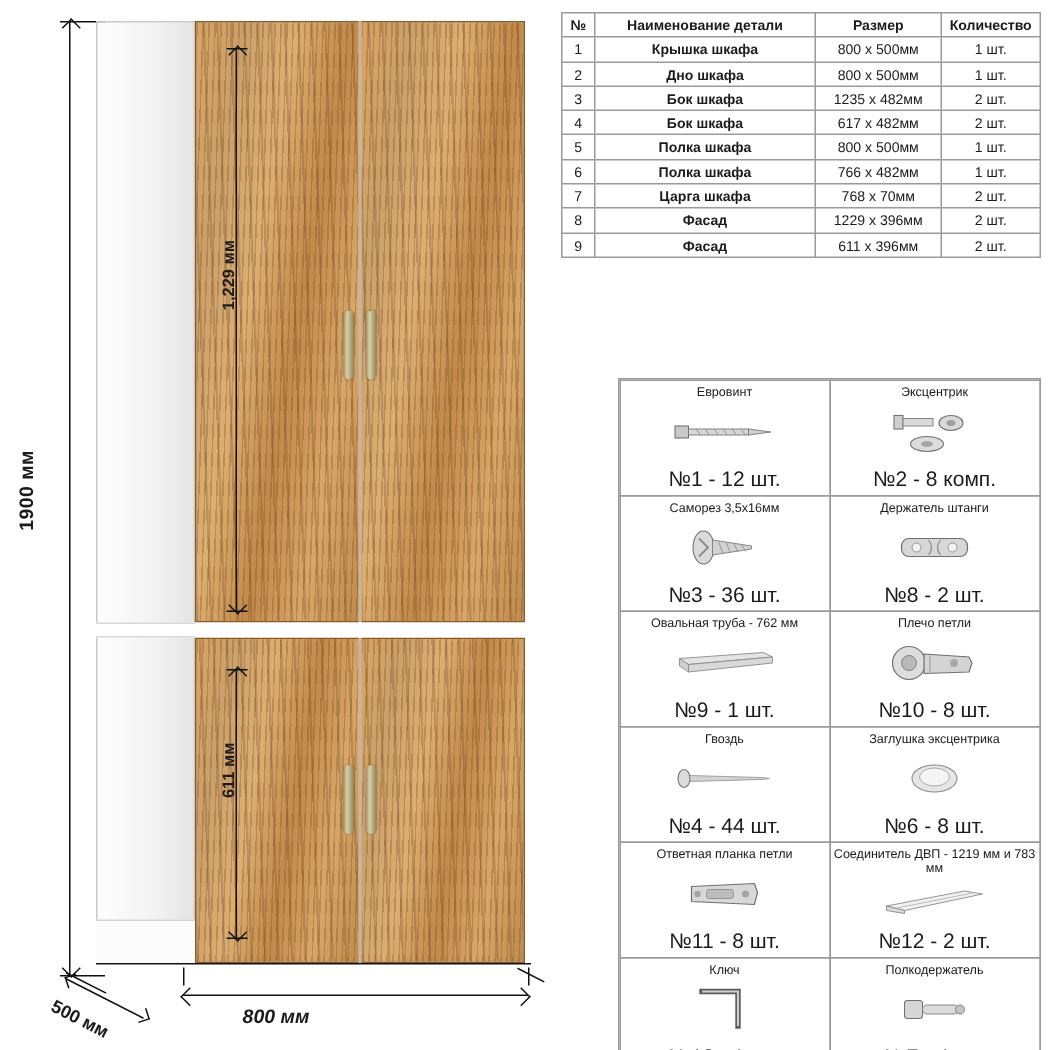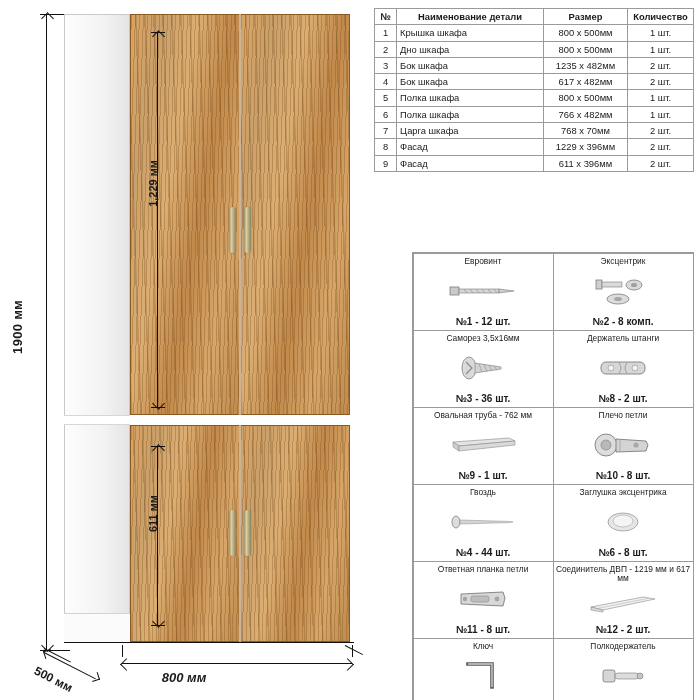--- a/index.html
+++ b/index.html
@@ -138,42 +138,42 @@
   }
   table.parts{
     border-collapse:collapse; width:100%;
     font-size:9.4px;
   }
   table.parts th, table.parts td{
     border:1px solid #9a9a9a; padding:2px 3px; line-height:1.2;
   }
   table.parts th{ font-weight:bold; text-align:center; background:#fff; }
   td.num{ text-align:center; width:22px; }
-  td.nm{ text-align:left; }
+  td.nm{ text-align:center;font-weight:bold; }
   td.sz{ text-align:center; width:84px;margin-top:40px; }
   td.qt{ text-align:center; width:66px; }
 
   
   #hardware{
     position:absolute; left:412px; top:252px; width:282px;
   }
   .hw-grid{
     display:grid; grid-template-columns:repeat(2,1fr);
     border:1px solid #9a9a9a;
   }
   .hw-cell{
     border:1px solid #9a9a9a; margin:-0.5px;
     min-height:78px; padding:3px 2px 3px;
     display:flex; flex-direction:column; align-items:center; justify-content:space-between;
     text-align:center;
   }
   .hw-cell.empty{ border-color:transparent; min-height:0; }
   .hw-title{ font-size:8.4px; line-height:1.15; font-weight:normal; }
   .hw-art{ height:34px; display:flex; align-items:center; justify-content:center; width:100%; }
-  .hw-qty{ font-size:10px;font-weight:bold; }
+  .hw-qty{ font-size:14px; }
 
   svg{ display:block; }
 </style>
 </head>
 <body>
 
 <div id="drawing">
 
   <div class="vdim-line"></div>
   <div class="vdim-tick" style="left:40px; top:14px; width:30px;"></div>
@@ -410,21 +410,21 @@
           <path d="M8 10 L50 8 L52 14 L50 22 L8 20 Z" fill="#d8d8d8" stroke="#6f6f6f" stroke-width=".8"></path>
           <rect x="18" y="12" width="18" height="6" rx="2" fill="#bdbdbd" stroke="#8a8a8a" stroke-width=".6"></rect>
           <circle cx="44" cy="15" r="2.4" fill="#a5a5a5"></circle>
           <circle cx="12" cy="15" r="2.2" fill="#a5a5a5"></circle>
         </svg>
       </div>
       <div class="hw-qty">№11 - 8 шт.</div>
     </div>
 
     <div class="hw-cell">
-      <div class="hw-title">Соединитель ДВП - 1219 мм и 617 мм</div>
+      <div class="hw-title">Соединитель ДВП - 1219 мм и 783 мм</div>
       <div class="hw-art">
         <svg width="72" height="22" viewBox="0 0 72 22">
           <path d="M4 14 L56 4 L68 6 L16 17 Z" fill="#f1f1f1" stroke="#8a8a8a" stroke-width=".6"></path>
           <path d="M4 14 L4 17 L16 19 L16 17 Z" fill="#dcdcdc" stroke="#8a8a8a" stroke-width=".6"></path>
           <path d="M10 15.5 L62 5.2" stroke="#b5b5b5" stroke-width=".6"></path>
         </svg>
       </div>
       <div class="hw-qty">№12 - 2 шт.</div>
     </div>
 

